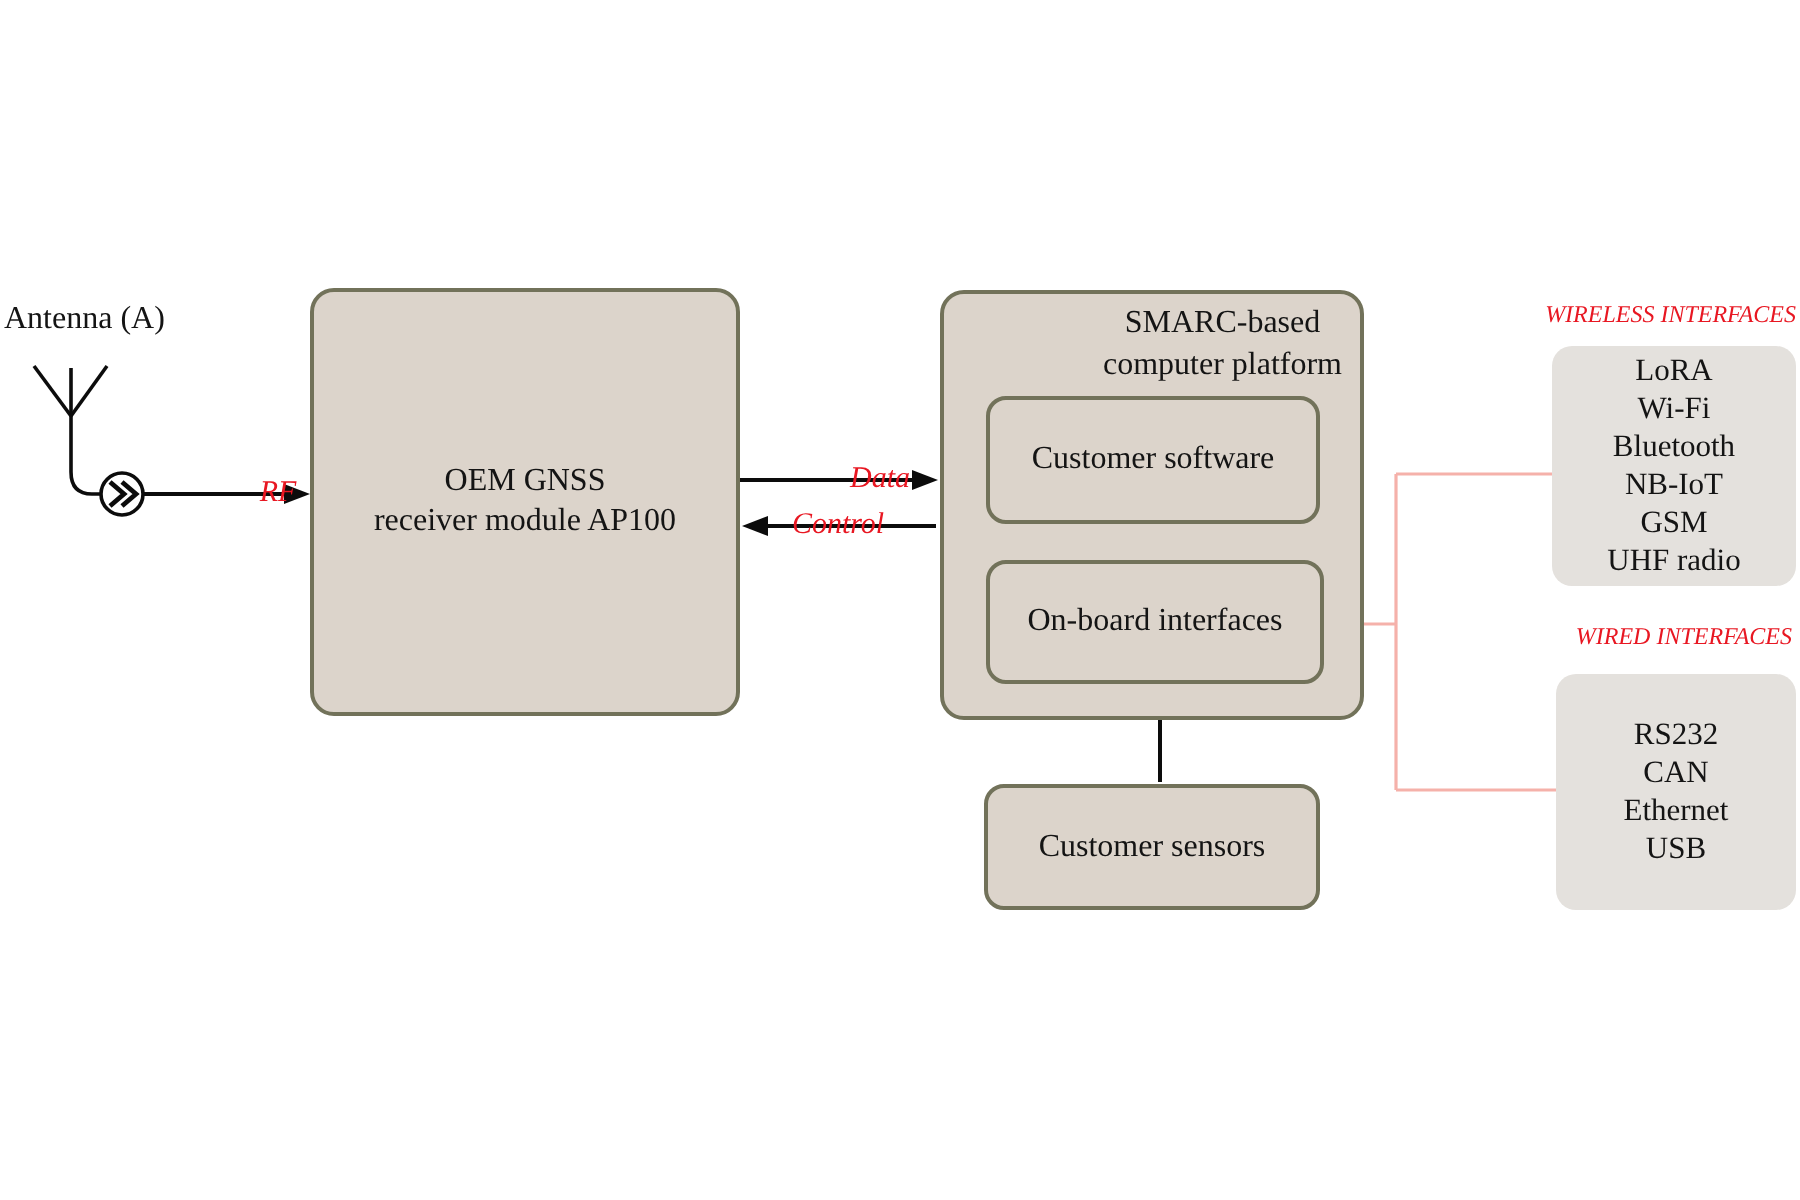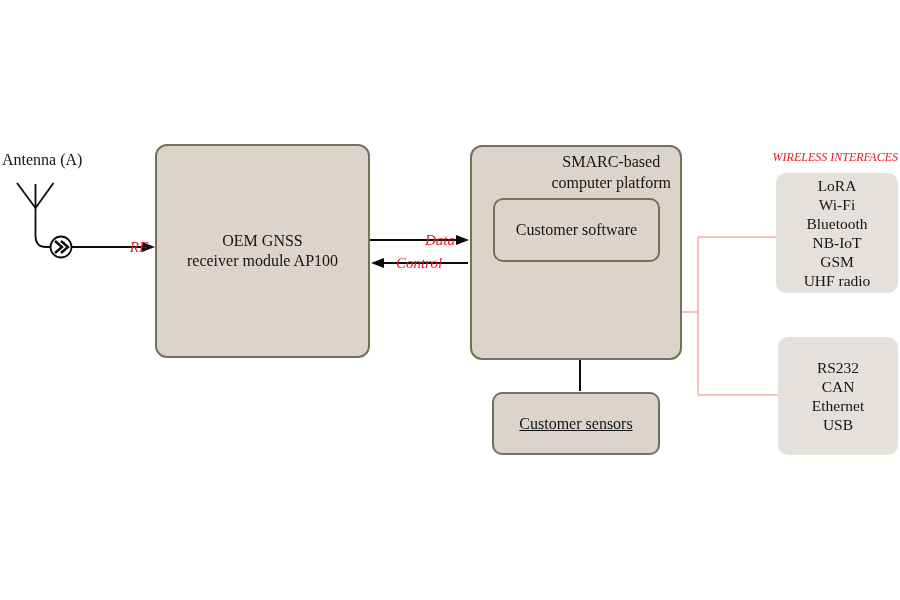--- a/index.html
+++ b/index.html
@@ -28,21 +28,21 @@
     border:2px solid var(--box-border);border-radius:12px;
     box-sizing:border-box;font-size:16px;line-height:1.25;text-align:center;
   }
   .box.flexc{display:flex;flex-direction:column;align-items:center;justify-content:center;}
   .oem{left:155px;top:144px;width:215px;height:214px;}
   .smarc{left:470px;top:145px;width:212px;height:215px;}
   .smarc-title{position:absolute;top:5px;right:9px;text-align:center;line-height:1.3;font-size:16px;}
   .inner{border-radius:10px;text-align:right;}
   .software{left:493px;top:198px;width:167px;height:64px;}
   .onboard{left:493px;top:280px;width:169px;height:62px;}
-  .sensors{left:492px;top:392px;width:168px;height:63px;text-decoration:underline;}
+  .sensors{left:492px;top:392px;width:168px;height:63px;}
 
   .panel{
     position:absolute;background:var(--panel-fill);border-radius:10px;
     display:flex;flex-direction:column;align-items:center;justify-content:center;
     font-size:15.5px;line-height:19px;text-align:left;
   }
   .wireless{left:776px;top:173px;width:122px;height:120px;}
   .wired{left:778px;top:337px;width:120px;height:118px;}
 
   .panel-title{
@@ -117,35 +117,39 @@
     <div class="smarc-title">
       <div>SMARC-based</div>
       <div>computer platform</div>
     </div>
   </div>
 
   <div class="box flexc inner software">
     <div>Customer software</div>
   </div>
 
+  <div class="box flexc inner onboard">
+    <div>On-board interfaces</div>
+  </div>
 
   <div class="box flexc inner sensors">
     <div>Customer sensors</div>
   </div>
 
   <div class="panel-title wireless-title">WIRELESS INTERFACES</div>
   <div class="panel wireless">
       <div>LoRA</div>
       <div>Wi-Fi</div>
       <div>Bluetooth</div>
       <div>NB-IoT</div>
       <div>GSM</div>
       <div>UHF radio</div>
     </div>
 
+  <div class="panel-title wired-title">WIRED INTERFACES</div>
   <div class="panel wired">
       <div>RS232</div>
       <div>CAN</div>
       <div>Ethernet</div>
       <div>USB</div>
     </div>
 
   <div class="edge-label rf-label">RF</div>
   <div class="edge-label data-label">Data</div>
   <div class="edge-label control-label">Control</div>

